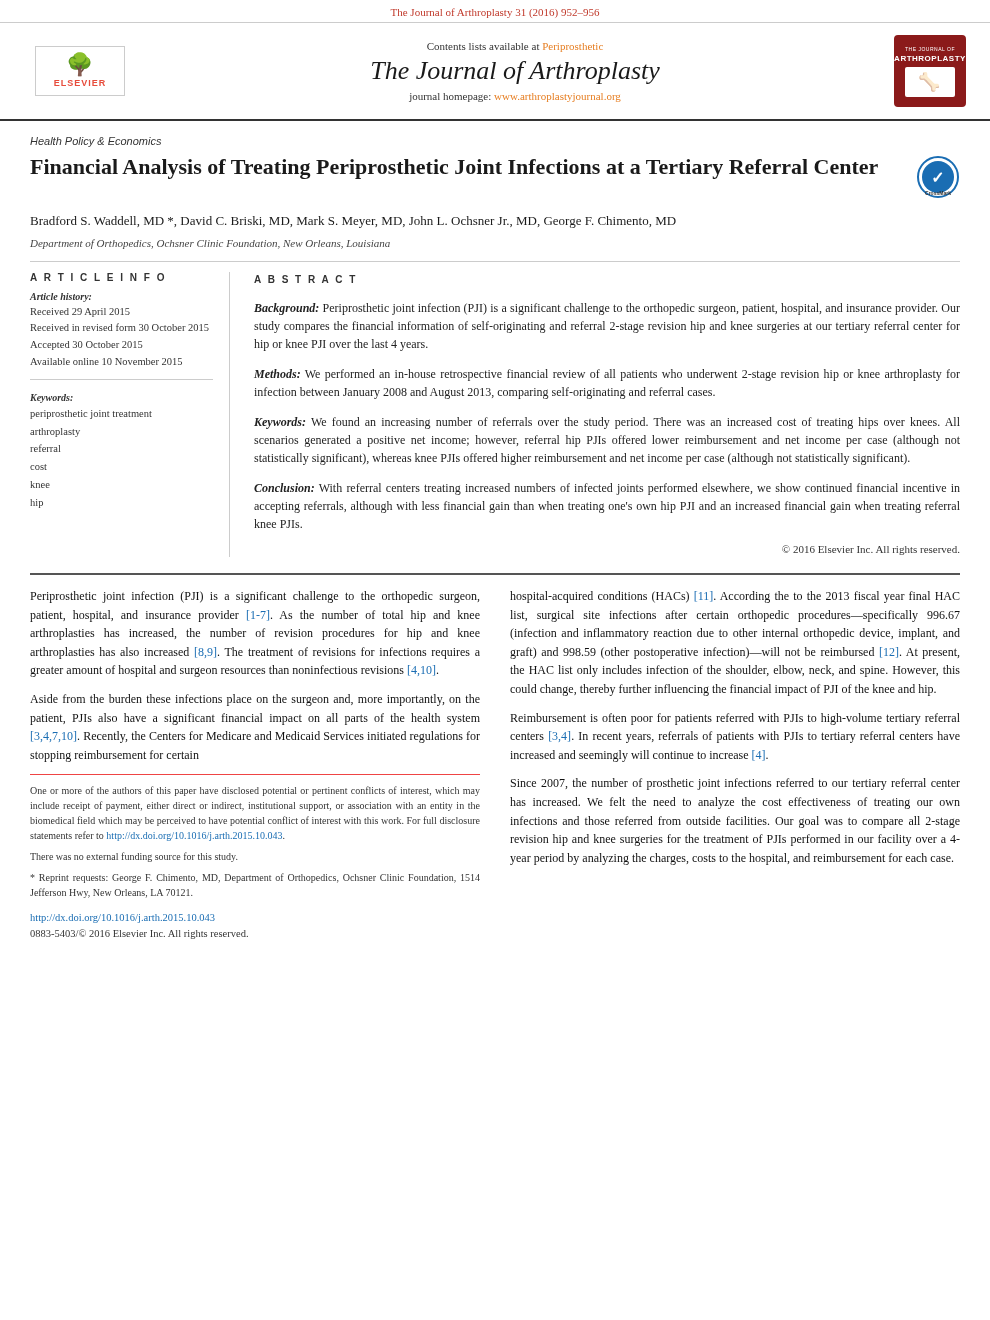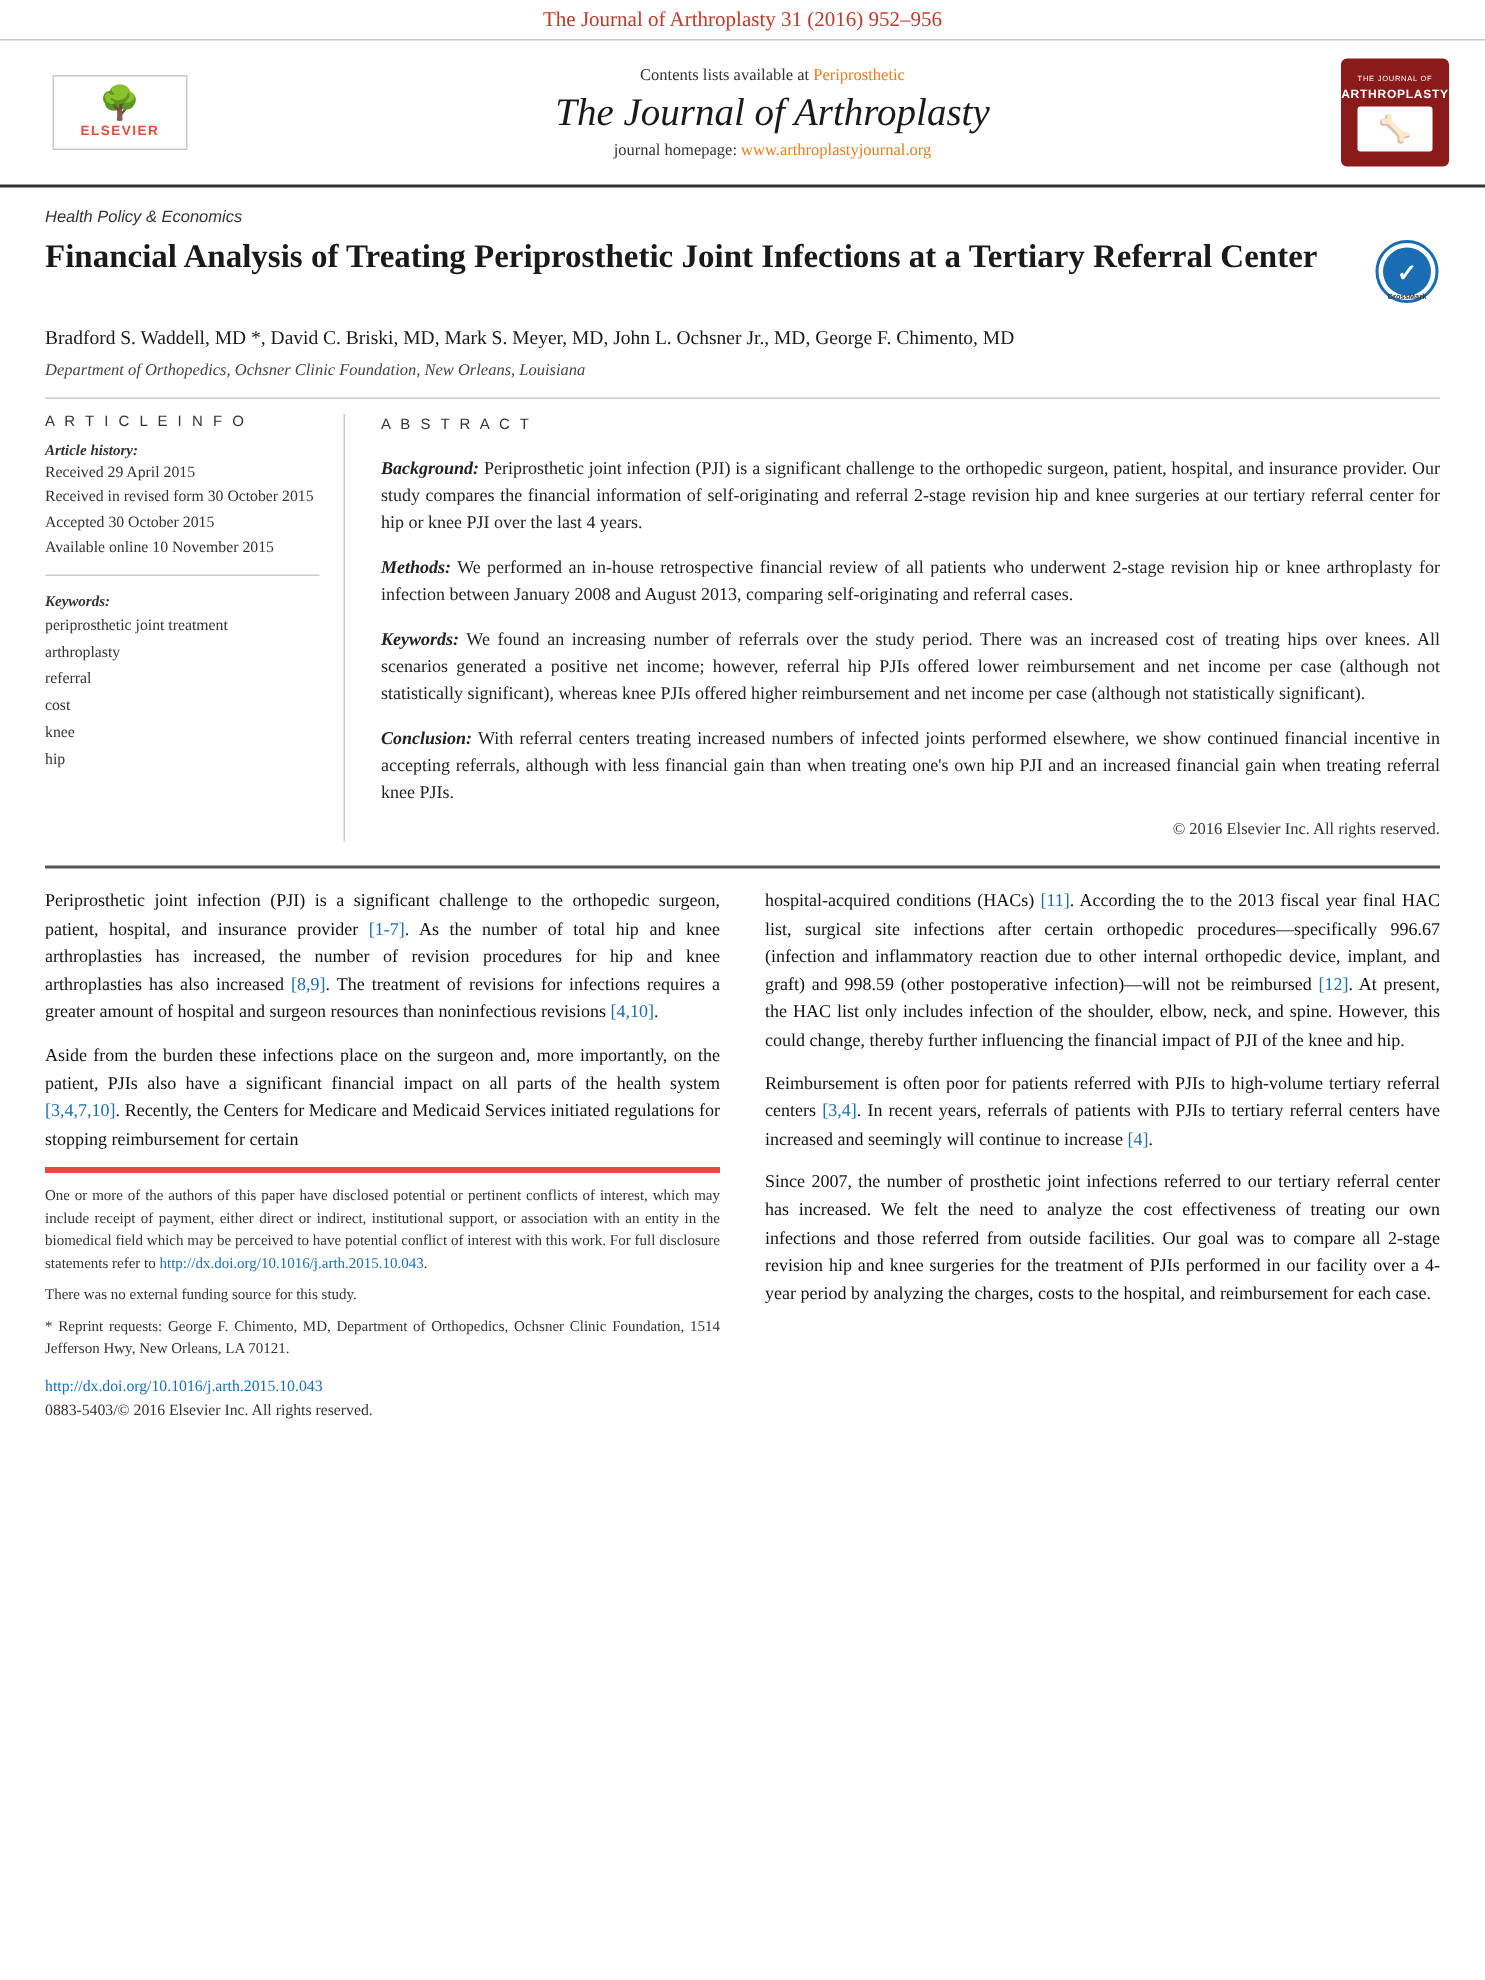--- a/index.html
+++ b/index.html
@@ -9,21 +9,21 @@
       color: #000;
       font-size: 13px;
       width: 990px;
       margin: 0 auto;
     }
 
     
     .top-bar {
       text-align: center;
       padding: 6px 12px 4px;
-      font-size: 14px;
+      font-size: 11px;
       color: #c0392b;
       border-bottom: 1px solid #ccc;
     }
 
     
     .journal-header {
       display: flex;
       align-items: center;
       padding: 12px 20px;
       border-bottom: 2px solid #333;
@@ -173,21 +173,21 @@
       font-size: 11px;
       border-right: 1px solid #ccc;
       padding-right: 16px;
     }
 
     .col-header {
       font-family: Arial, sans-serif;
       font-size: 10px;
       letter-spacing: 2px;
       color: #333;
-      font-weight: normal;
+      font-weight: bold;
       margin-bottom: 8px;
     }
 
     .info-section-title {
       font-size: 10px;
       font-style: italic;
       font-weight: bold;
       color: #333;
       margin-top: 6px;
       margin-bottom: 2px;
@@ -261,21 +261,21 @@
       text-indent: 0;
     }
 
     .body-ref {
       color: #1a6db3;
       text-decoration: none;
     }
 
     
     .footnotes-area {
-      border-top: 4px solid #ef4444;
+      border-top: 1px solid #ef4444;
       padding-top: 8px;
       margin-top: 10px;
       font-size: 10px;
       line-height: 1.5;
       color: #333;
       font-family: Liberation Serif, serif;
     }
     .footnote-item {
       margin-bottom: 6px;
       text-align: justify;

